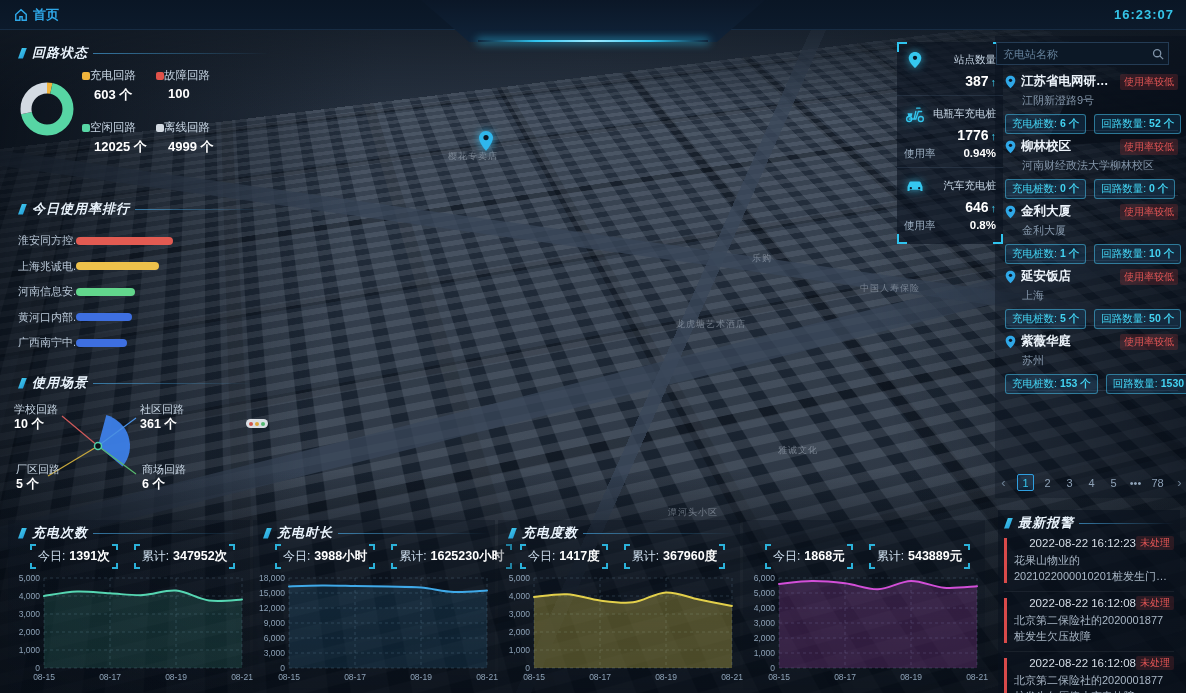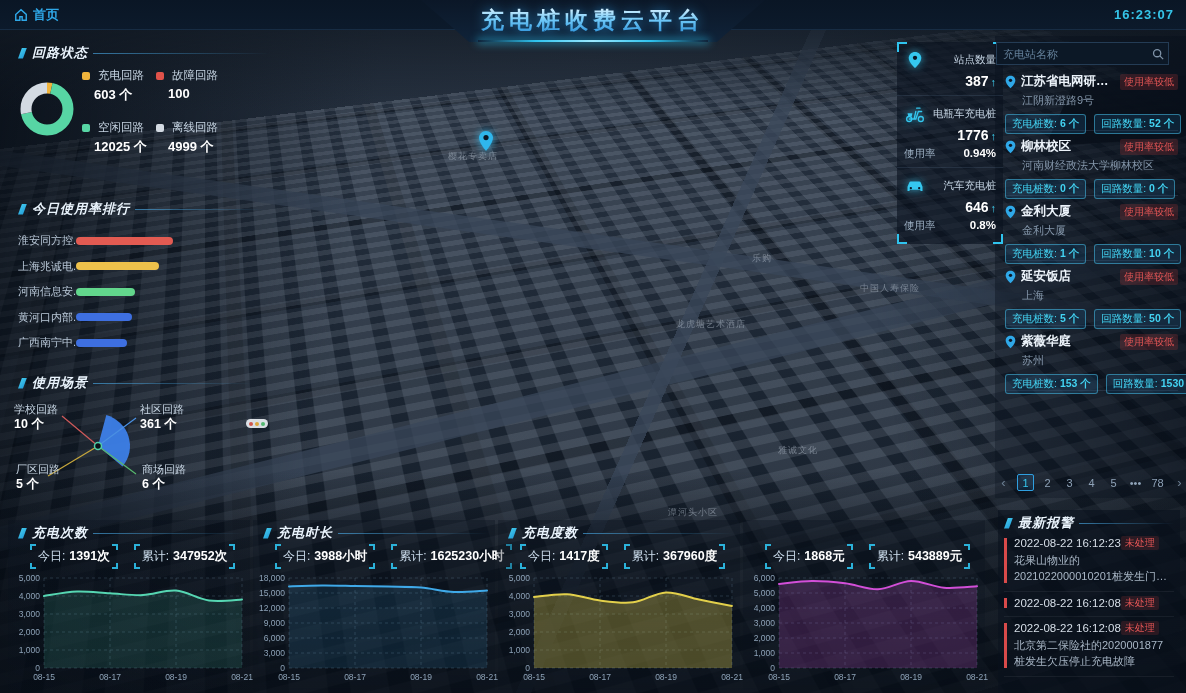--- a/index.html
+++ b/index.html
@@ -67,21 +67,21 @@
     linear-gradient(#2fc3ee,#2fc3ee) right bottom/10px 2px no-repeat,linear-gradient(#2fc3ee,#2fc3ee) right bottom/2px 10px no-repeat;}
   .corners-sm{position:relative;}
   .corners-sm::after{content:"";position:absolute;inset:0;pointer-events:none;opacity:.9;background:
     linear-gradient(#2fc3ee,#2fc3ee) left top/6px 2px no-repeat,   linear-gradient(#2fc3ee,#2fc3ee) left top/2px 6px no-repeat,
     linear-gradient(#2fc3ee,#2fc3ee) right top/6px 2px no-repeat,  linear-gradient(#2fc3ee,#2fc3ee) right top/2px 6px no-repeat,
     linear-gradient(#2fc3ee,#2fc3ee) left bottom/6px 2px no-repeat,linear-gradient(#2fc3ee,#2fc3ee) left bottom/2px 6px no-repeat,
     linear-gradient(#2fc3ee,#2fc3ee) right bottom/6px 2px no-repeat,linear-gradient(#2fc3ee,#2fc3ee) right bottom/2px 6px no-repeat;}
 
   
   .legend{position:absolute;left:64px;top:24px;display:grid;grid-template-columns:74px 70px;row-gap:16px;}
-  .lg-label{display:flex;align-items:center;gap:8px;font-size:11.5px;color:#c6d4e2;white-space:nowrap;}
+  .lg-label{display:flex;align-items:center;gap:0;font-size:11.5px;color:#c6d4e2;white-space:nowrap;}
   .dot{width:8px;height:8px;border-radius:2px;flex:none;}
   .lg-val{margin:3px 0 0 12px;font-size:13px;font-weight:bold;color:#fff;}
 
   
   .rank-row{display:flex;align-items:center;height:25.5px;}
   .rank-label{width:58px;flex:none;font-size:11px;color:#b9c8d8;white-space:nowrap;overflow:hidden;}
   .rank-bar{height:8px;border-radius:4px;}
 
   
   .scene-item{position:absolute;font-size:11px;color:#c6d4e2;line-height:1.3;}
@@ -139,21 +139,21 @@
   .pg{min-width:17px;height:17px;display:flex;align-items:center;justify-content:center;
     font-size:11px;color:#8fa3b8;cursor:pointer;border-radius:2px;}
   .pg.active{border:1px solid #2f9fe0;color:#35c8f0;background:rgba(30,90,140,.25);}
   .pg.nav{color:#6d8094;font-size:13px;}
 
   
   .alarm-panel{position:absolute;left:998px;top:510px;width:182px;height:183px;overflow:hidden;
     background:linear-gradient(180deg,rgba(9,17,29,.62),rgba(9,17,29,.45));padding:4px 6px 0 6px;}
   .alarm{position:relative;padding:4px 0 6px 10px;border-bottom:1px solid rgba(255,255,255,.06);cursor:pointer;}
   .alarm::before{content:"";position:absolute;left:0;top:6px;bottom:8px;width:3px;background:#d84a4a;}
-  .al-head{display:flex;align-items:center;justify-content:flex-start;}
+  .al-head{display:flex;align-items:center;justify-content:flex-end;}
   .al-time{font-size:11.5px;color:#d7dfe8;}
   .al-badge{font-size:10px;color:#e25555;background:rgba(190,60,60,.18);border-radius:2px;padding:0 4px;}
   .al-msg{margin-top:3px;font-size:11px;color:#a9b7c6;line-height:1.45;
     display:-webkit-box;-webkit-line-clamp:2;-webkit-box-orient:vertical;overflow:hidden;}
 </style>
 </head>
 <body>
 
 <div class="screen">
 
@@ -177,21 +177,20 @@
     <div class="traffic" style="left:246px;top:419px">
       <i style="background:#e05a4e"></i>
         <i style="background:#f0b43c"></i>
         <i style="background:#58c878"></i>
     </div>
   </div>
 
   <div class="hdr-bar"></div>
   <div class="hdr-trap"></div>
   <div class="hdr-glow"></div>
-  <div class="hdr-title">充电桩收费云平台</div>
   <div class="hdr-home">
     <svg width="14" height="14" viewBox="0 0 24 24">
       <path d="M3 11 L12 3 L21 11 V21 H14 V15 H10 V21 H3 Z" fill="none" stroke="#2fa8e8" stroke-width="2.4"></path>
     </svg>
     <span>首页</span>
   </div>
   <div class="hdr-time">16:23:07</div>
 
   <section class="panel" style="left:18px;top:44px;width:252px;height:150px">
     <div class="sec-title">
@@ -655,20 +654,21 @@
         <span class="al-time">2022-08-22 16:12:23</span>
         <span class="al-badge">未处理</span>
       </div>
       <div class="al-msg">花果山物业的2021022000010201桩发生门禁保护故障</div>
     </div>
     <div class="alarm">
       <div class="al-head">
         <span class="al-time">2022-08-22 16:12:08</span>
         <span class="al-badge">未处理</span>
       </div>
+      <div class="al-msg">北京第二保险社的2020001877桩发生欠压故障</div>
     </div>
     <div class="alarm">
       <div class="al-head">
         <span class="al-time">2022-08-22 16:12:08</span>
         <span class="al-badge">未处理</span>
       </div>
       <div class="al-msg">北京第二保险社的2020001877桩发生欠压停止充电故障</div>
     </div>
   </aside>
 

